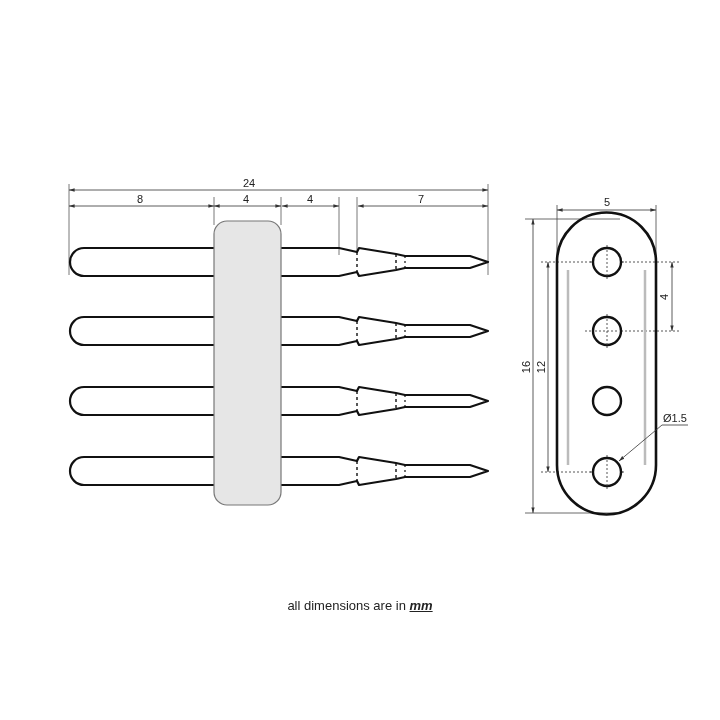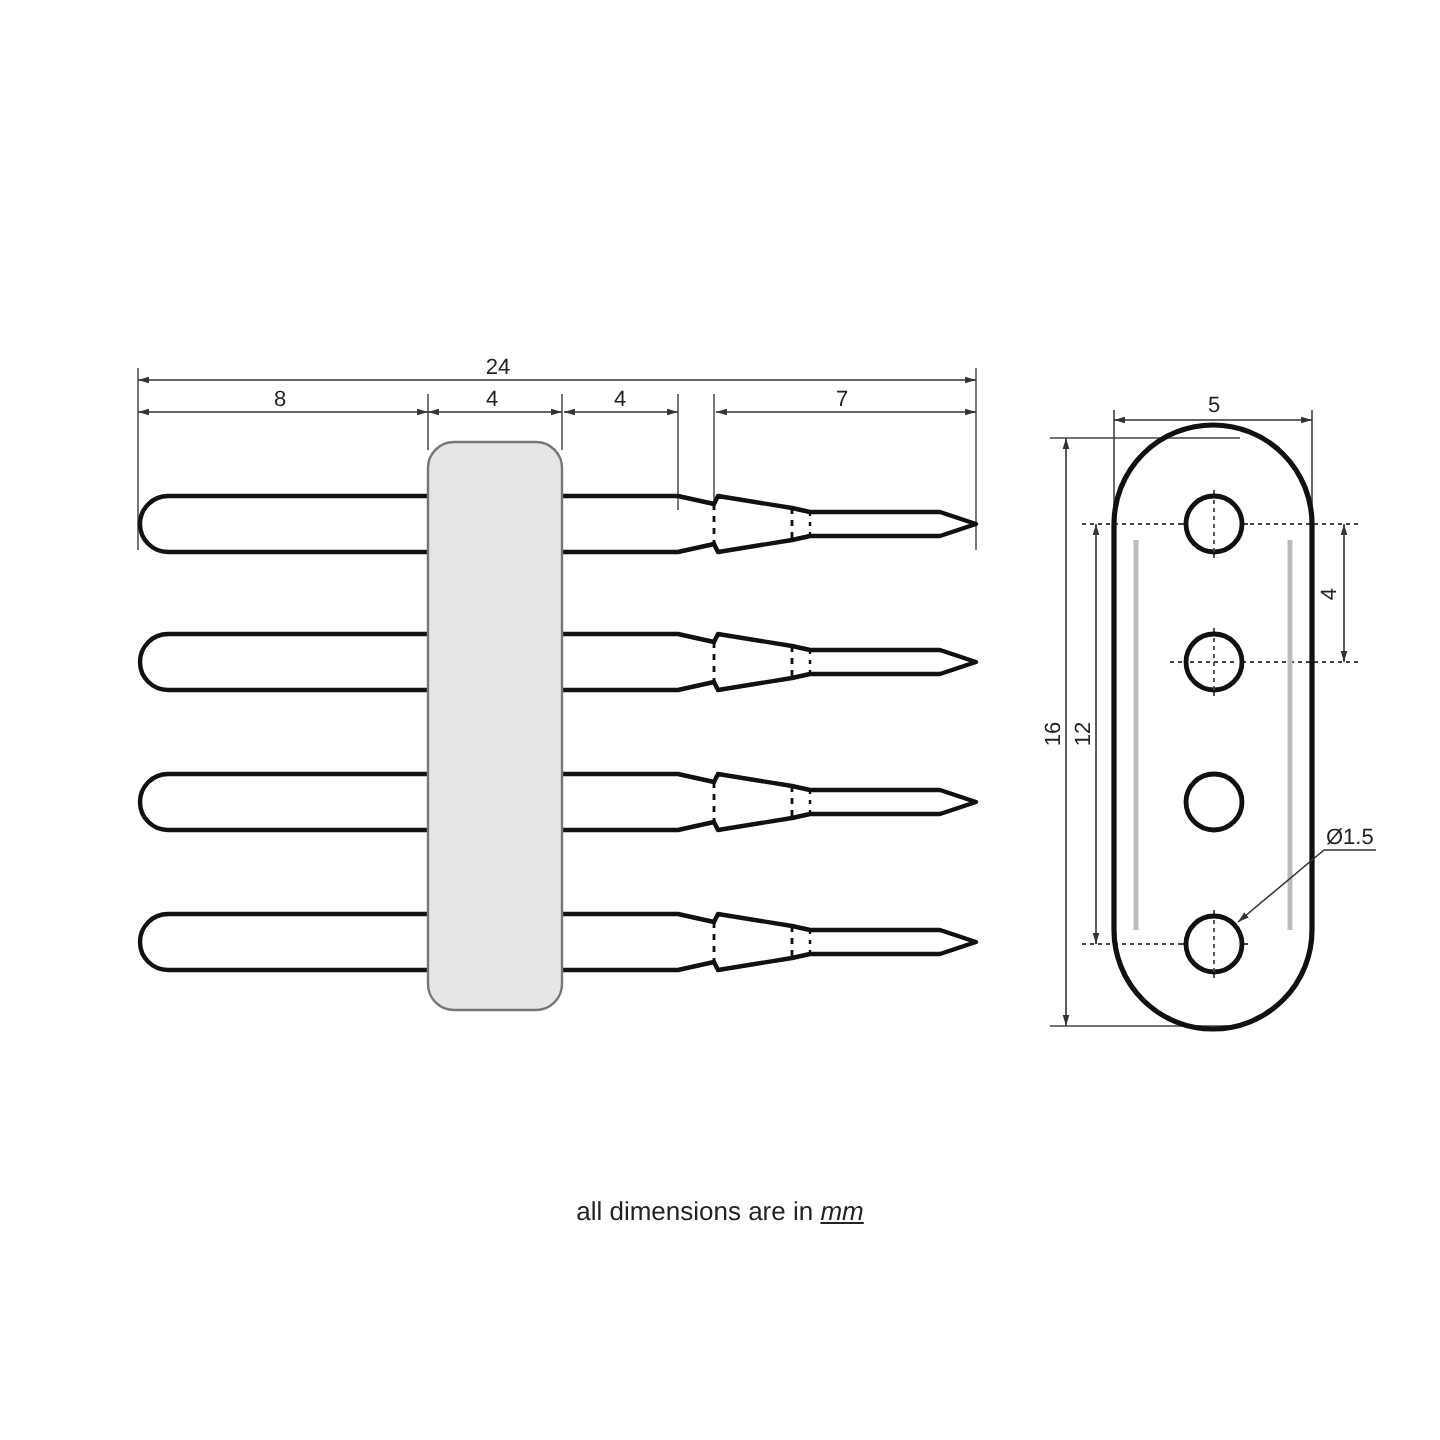--- a/index.html
+++ b/index.html
@@ -1,20 +1,20 @@
 <!DOCTYPE html>
 <html><head>
   <meta charset="utf-8">
   <style>
     html, body { margin: 0; padding: 0; background: #ffffff; }
     body { width: 720px; height: 720px; position: relative; overflow: hidden; font-family: "Liberation Sans", sans-serif; }
     svg { position: absolute; left: 0; top: 0; }
     .dimtext { font-family: "Liberation Sans", sans-serif; font-size: 11px; fill: #222; }
     .caption { position: absolute; left: 0; width: 720px; top: 598px; text-align: center; font-size: 13px; color: #222; font-family: "Liberation Sans", sans-serif; }
-    .caption .unit { font-weight: normal; font-style: italic; text-decoration: underline; }
+    .caption .unit { font-weight: bold; font-style: italic; text-decoration: underline; }
   </style>
 </head>
 <body>
 
 <svg width="720" height="720" viewBox="0 0 720 720">
   <defs>
     <marker id="arr" viewBox="0 0 10 10" refX="10" refY="5" markerWidth="7" markerHeight="7" orient="auto-start-reverse">
       <path d="M0,2 L10,5 L0,8 z" fill="#333"></path>
     </marker>
   </defs>

